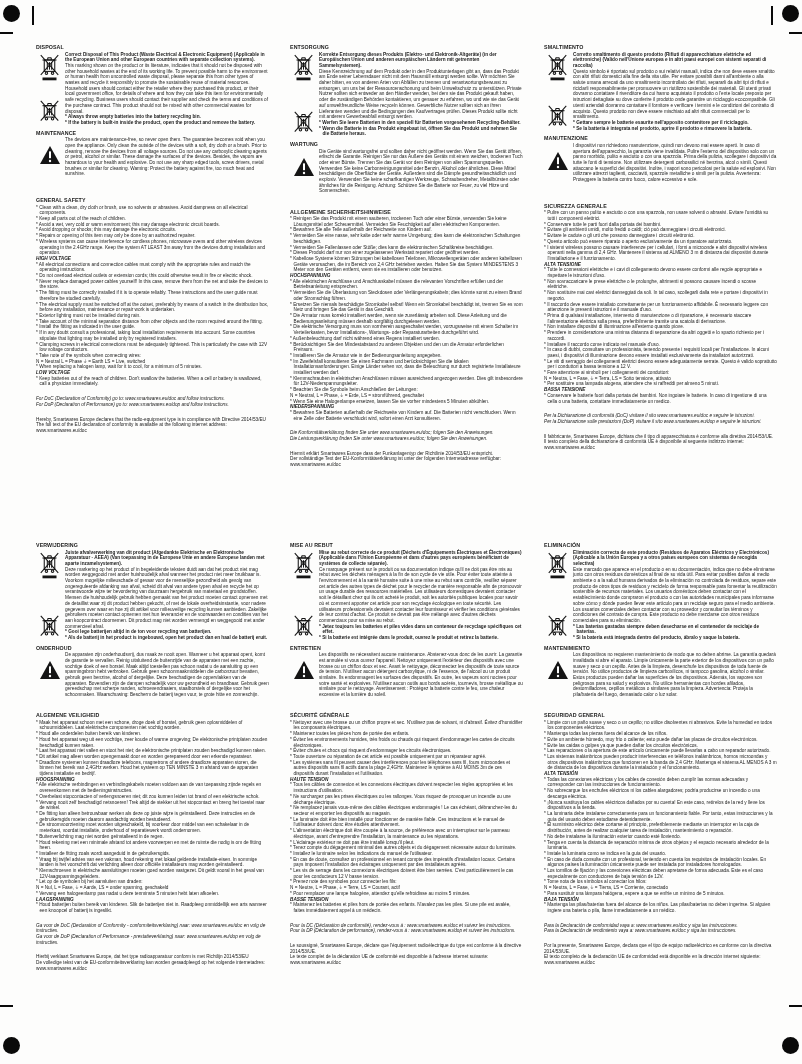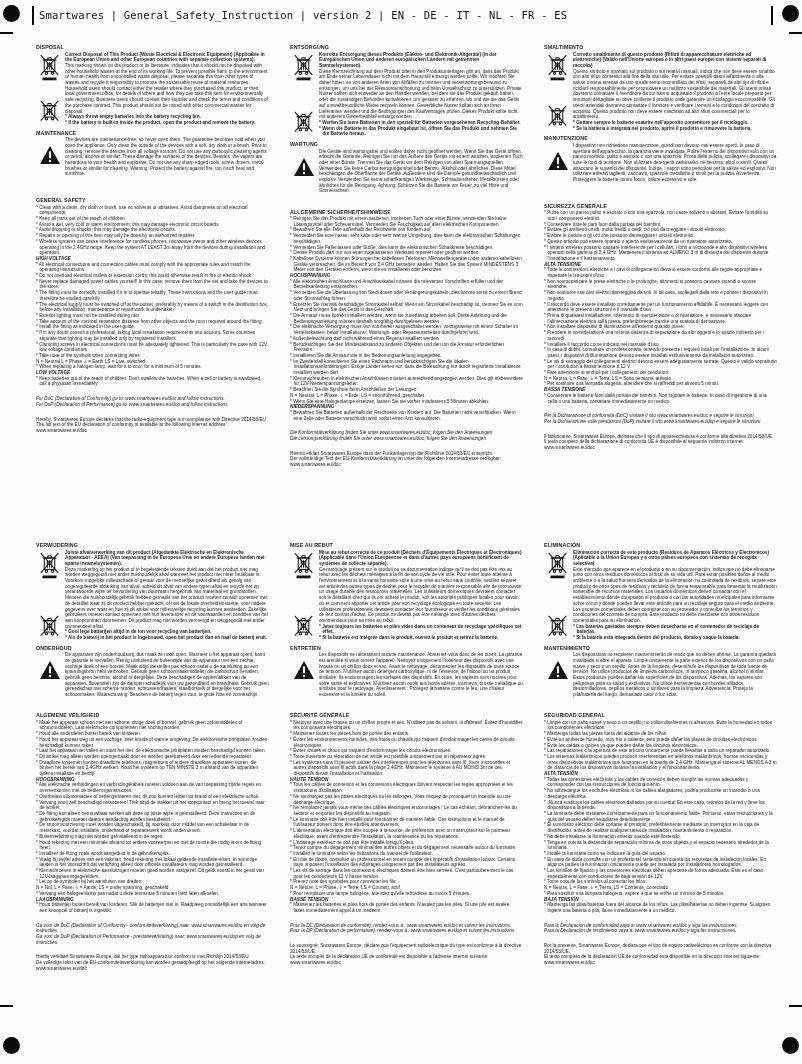--- a/index.html
+++ b/index.html
@@ -37,21 +37,20 @@
   <div class="reg-mark" style="left:782px;top:5px;"></div>
   <div class="reg-mark" style="left:3px;top:1037px;"></div>
   <div class="reg-mark" style="left:782px;top:1037px;"></div>
   <div class="crop-h" style="left:0;top:32px;"></div>
   <div class="crop-h" style="left:789px;top:32px;"></div>
   <div class="crop-h" style="left:0;top:1005px;"></div>
   <div class="crop-h" style="left:789px;top:1005px;"></div>
   <div class="crop-v" style="left:32px;top:6px;"></div>
   <div class="crop-v" style="left:771px;top:6px;"></div>
 
-  <div class="page-title">Smartwares | General_Safety_Instruction | version 2 | EN - DE - IT - NL - FR - ES</div>
 
   <div class="columns" id="doc-columns">
       <div class="col" style="left: 36px;">
         <div class="block">
           <div class="section">
             <div class="sec-head">DISPOSAL</div>
             <div class="sec-body with-gutter">
               <div class="gutter">
                 <span>
                   <svg class="icon" width="21" height="28" viewBox="0 0 24 32">

